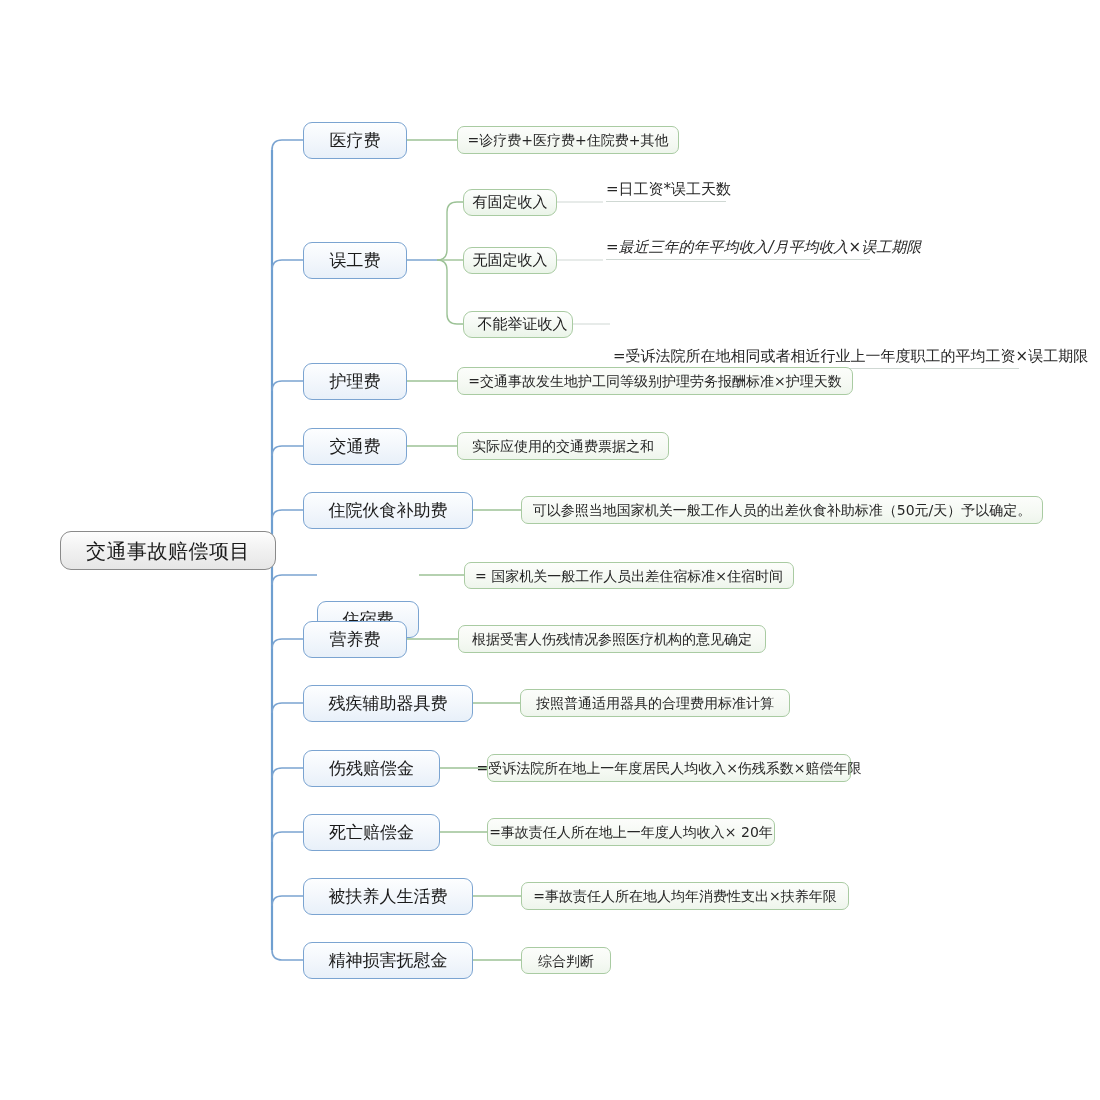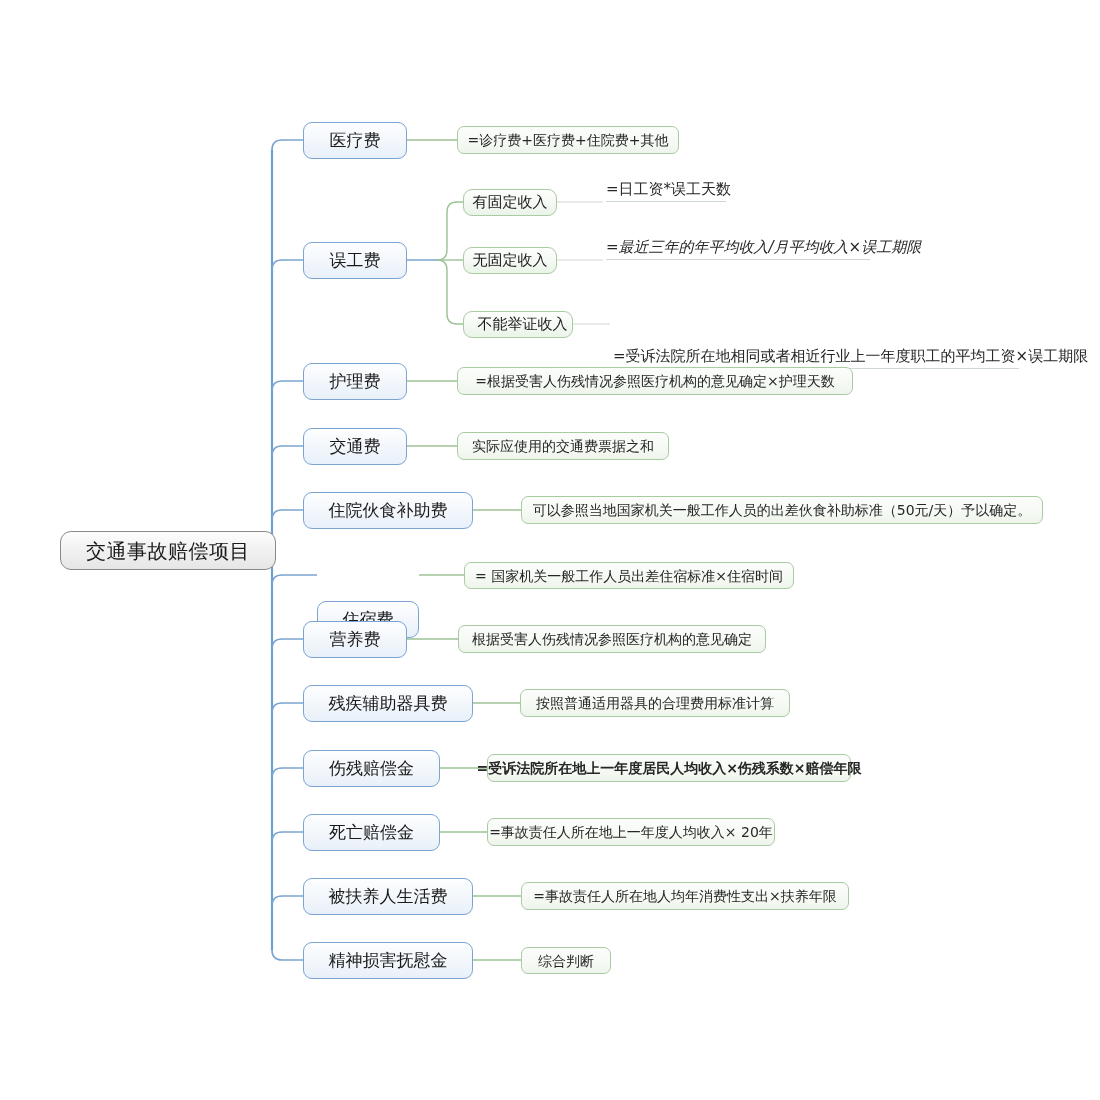--- a/index.html
+++ b/index.html
@@ -173,21 +173,21 @@
     <span>不能举证收入</span>
   </div>
   <div class="node-text" style="left:613px; top:305px; width:406px; height:20px;margin-top:44px;">
     <span>=受诉法院所在地相同或者相近行业上一年度职工的平均工资×误工期限</span>
   </div>
 
   <div class="node node-topic" style="left:303px; top:363px; width:104px; height:37px;">
     <span>护理费</span>
   </div>
   <div class="node node-leaf" style="left:457px; top:367px; width:396px; height:28px;">
-    <span>=根据受害人伤残情况参照医疗机构的意见确定×护理天数</span>
+    <span>=交通事故发生地护工同等级别护理劳务报酬标准×护理天数</span>
   </div>
 
   <div class="node node-topic" style="left:303px; top:428px; width:104px; height:37px;">
     <span>交通费</span>
   </div>
   <div class="node node-leaf" style="left:457px; top:432px; width:212px; height:28px;">
     <span>实际应使用的交通费票据之和</span>
   </div>
 
   <div class="node node-topic" style="left:303px; top:492px; width:170px; height:37px;">
@@ -214,21 +214,21 @@
   <div class="node node-topic" style="left:303px; top:685px; width:170px; height:37px;">
     <span>残疾辅助器具费</span>
   </div>
   <div class="node node-leaf" style="left:520px; top:689px; width:270px; height:28px;justify-content:center;">
     <span>按照普通适用器具的合理费用标准计算</span>
   </div>
 
   <div class="node node-topic" style="left:303px; top:750px; width:137px; height:37px;">
     <span>伤残赔偿金</span>
   </div>
-  <div class="node node-leaf" style="left:487px; top:754px; width:364px; height:28px;font-weight:bold;">
+  <div class="node node-leaf" style="left:487px; top:754px; width:364px; height:28px;">
     <span>=受诉法院所在地上一年度居民人均收入×伤残系数×赔偿年限</span>
   </div>
 
   <div class="node node-topic" style="left:303px; top:814px; width:137px; height:37px;">
     <span>死亡赔偿金</span>
   </div>
   <div class="node node-leaf" style="left:487px; top:818px; width:288px; height:28px;">
     <span>=事故责任人所在地上一年度人均收入× 20年</span>
   </div>
 

